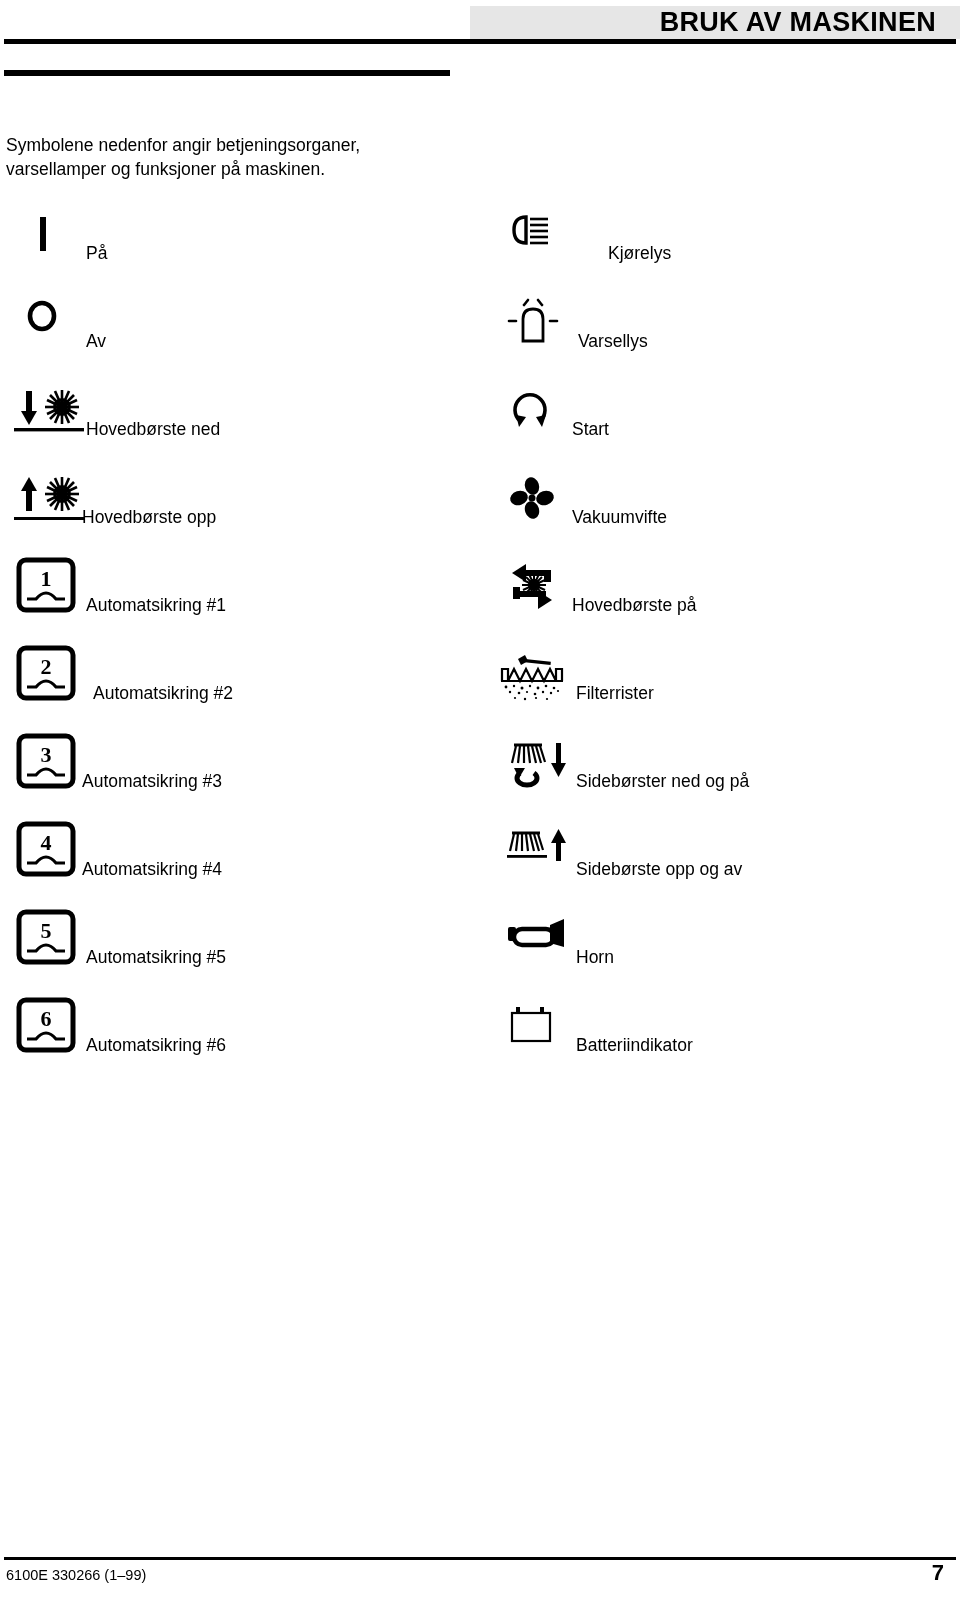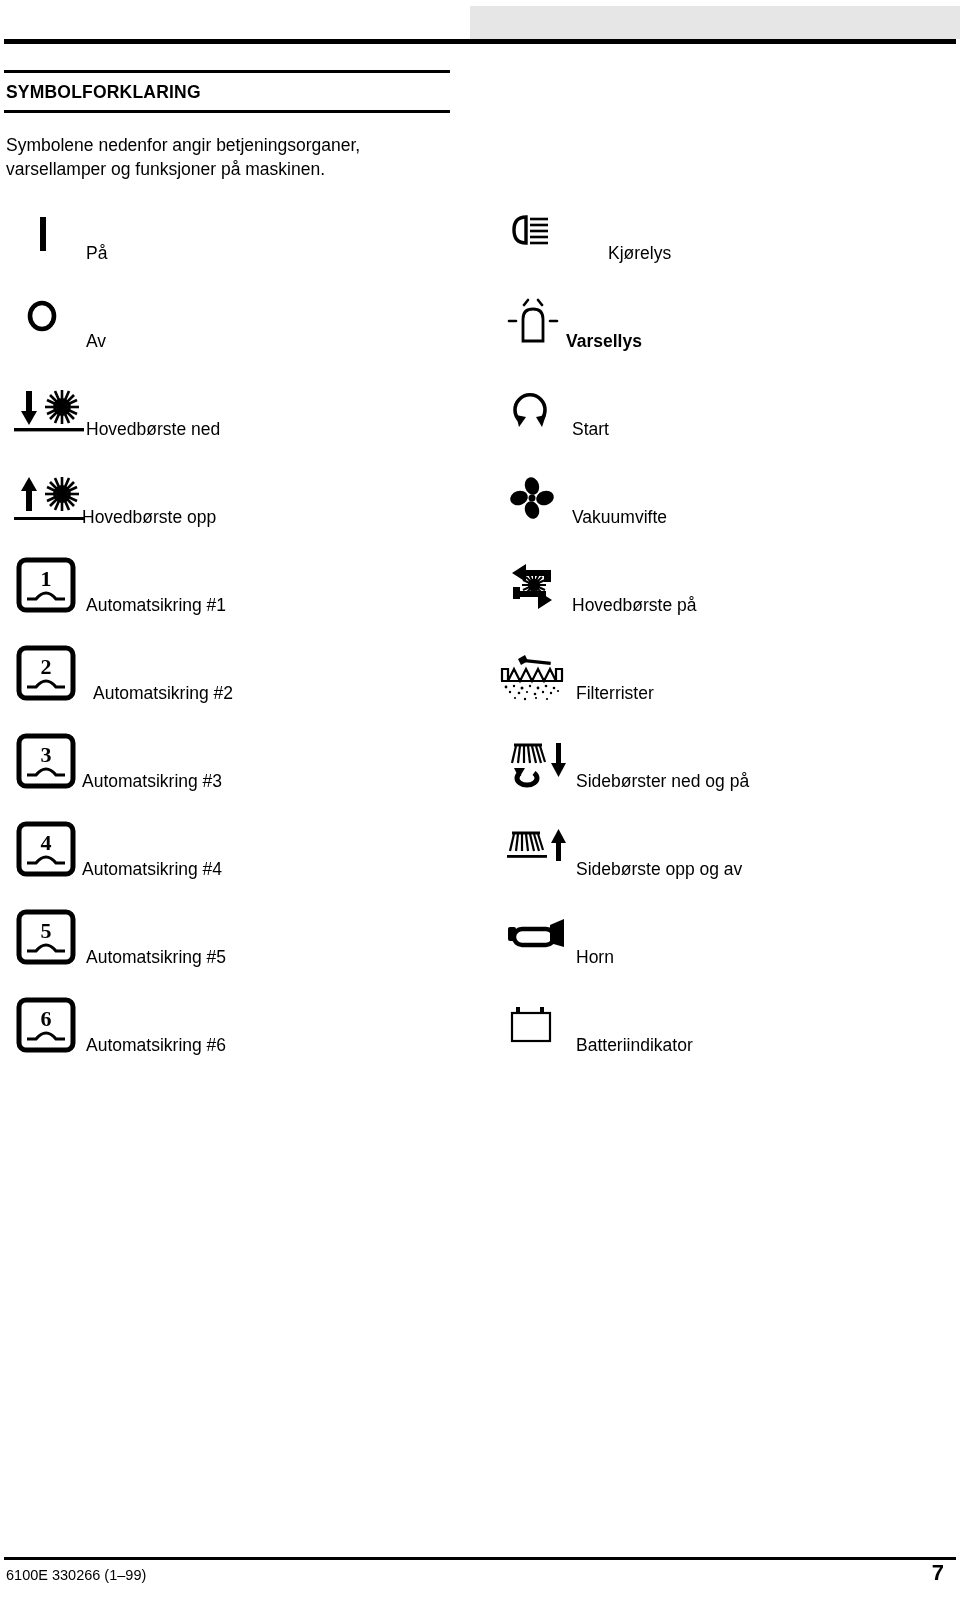--- a/index.html
+++ b/index.html
@@ -140,26 +140,26 @@
     font-size: 22px;
     font-weight: bold;
     line-height: 26px;
   }
 </style>
 </head>
 <body>
 
 <div class="page-header">
   <div class="header-band"></div>
+  <div class="header-title">BRUK AV MASKINEN</div>
   <div class="header-rule"></div>
 </div>
 
 <div class="section-block">
   <div class="rule-thin"></div>
-  <div class="section-title">SYMBOLFORKLARING</div>
   <div class="rule-thin"></div>
 </div>
 
 <div class="intro">Symbolene nedenfor angir betjeningsorganer, varsellamper og funksjoner på maskinen.</div>
 
 <div class="symbol-area">
 
   <div class="col col-left">
 
     <div class="sym-row" style="top:0px;">
@@ -333,21 +333,21 @@
         <svg width="62" height="54" viewBox="0 0 62 54">
           <path d="M21 46 L21 24 Q21 14 31 14 Q41 14 41 24 L41 46 Z" fill="none" stroke="#000" stroke-width="2.8"></path>
           <g stroke="#000" stroke-width="2.6" stroke-linecap="round">
             <line x1="22" y1="10" x2="26" y2="5"></line>
             <line x1="40" y1="10" x2="36" y2="5"></line>
             <line x1="14" y1="26" x2="7" y2="26"></line>
             <line x1="48" y1="26" x2="55" y2="26"></line>
           </g>
         </svg>
       </div>
-      <div class="sym-label" style="left:76px;top:38px;font-weight:bold;">Varsellys</div>
+      <div class="sym-label" style="left:88px;top:38px;">Varsellys</div>
     </div>
 
     <div class="sym-row" style="top:176px;text-align:right;">
       <div class="sym-icon" style="left:16px;top:6px;width:56px;height:48px;">
         <svg width="56" height="48" viewBox="0 0 56 48">
           <path d="M14 34 A15 15 0 1 1 34 34" fill="none" stroke="#000" stroke-width="3.6"></path>
           <polygon points="10,28 20,30 13,40" fill="#000"></polygon>
           <polygon points="30,30 40,28 36,40" fill="#000"></polygon>
         </svg>
       </div>

